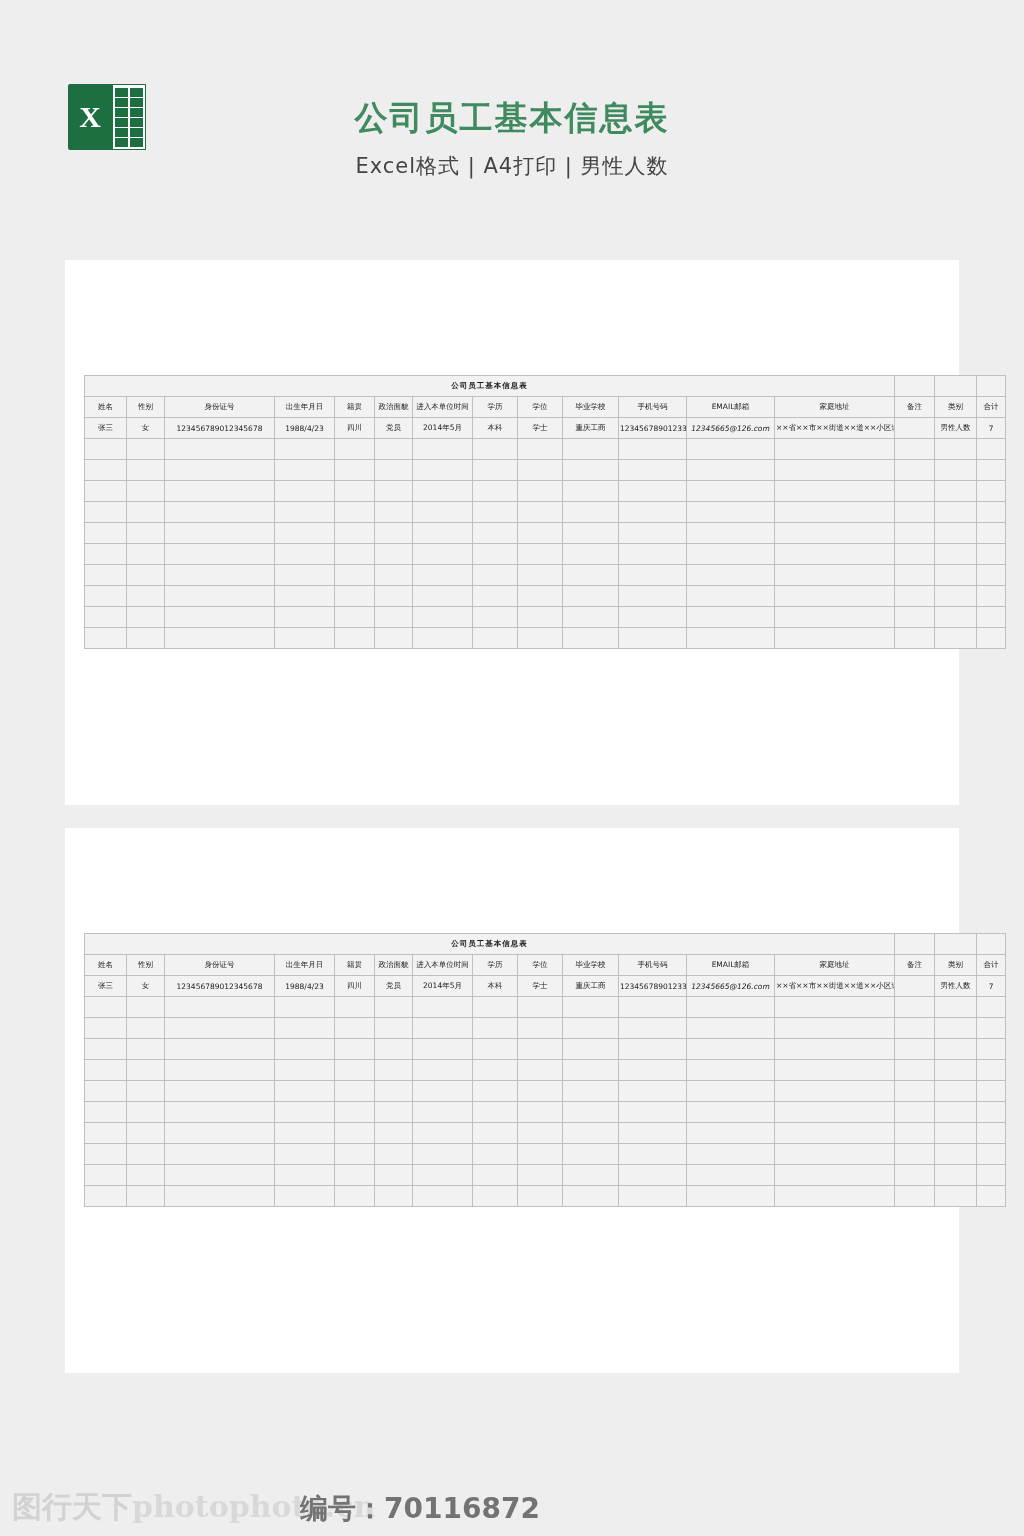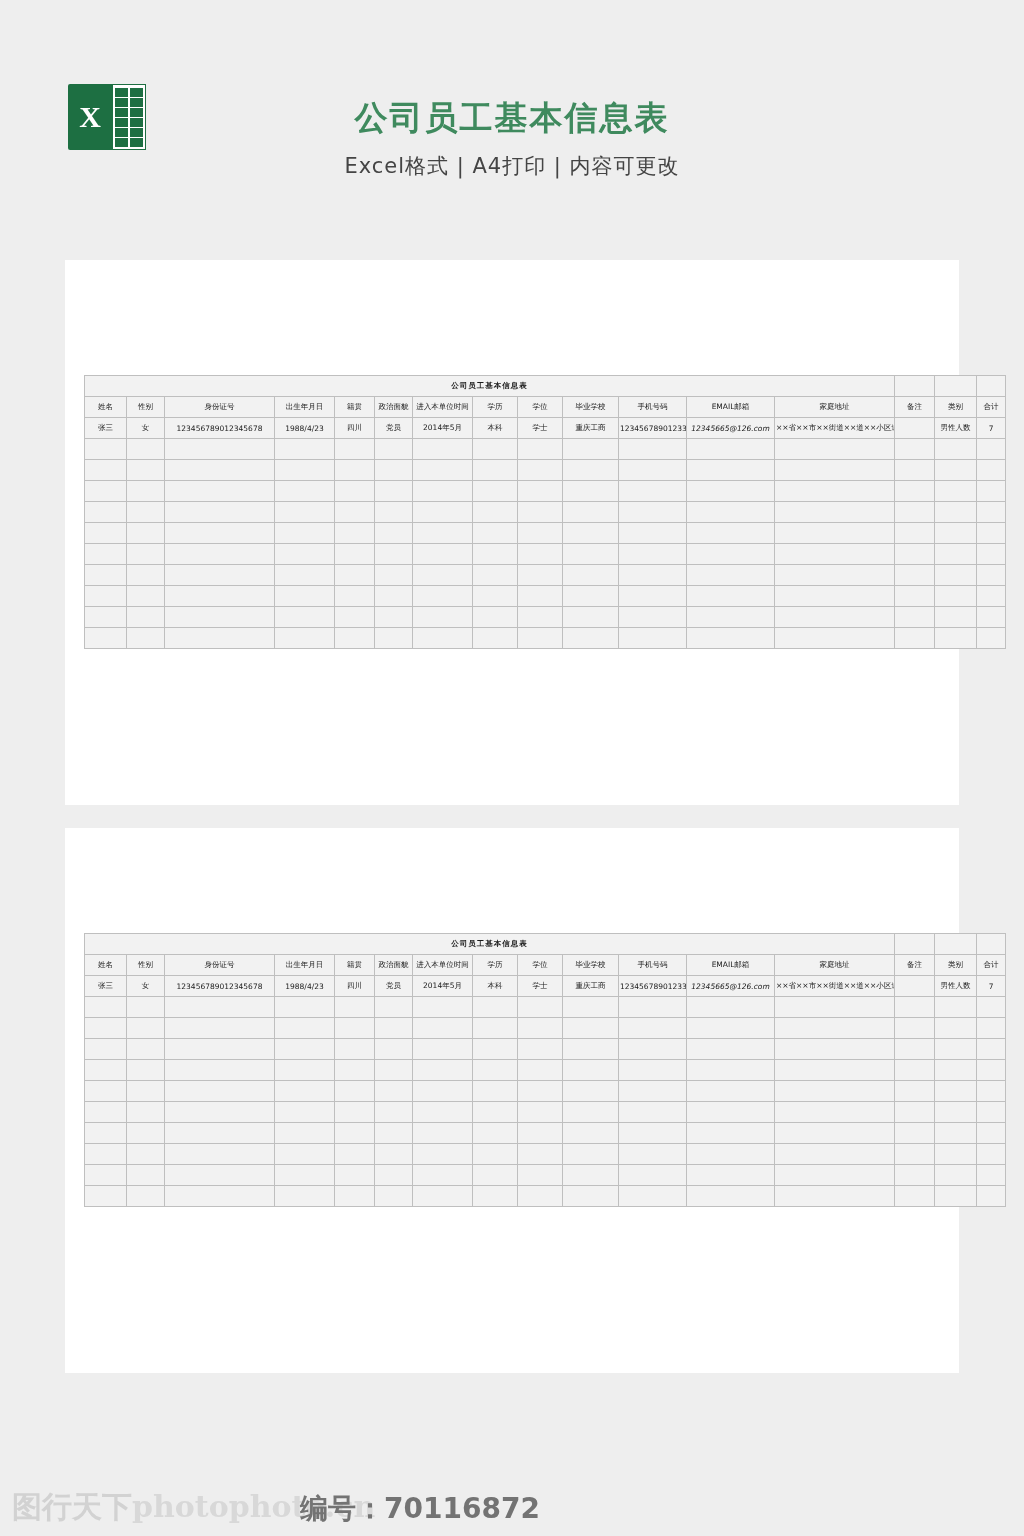--- a/index.html
+++ b/index.html
@@ -210,21 +210,21 @@
         <div></div>
           <div></div>
           <div></div>
           <div></div>
           <div></div>
           <div></div>
       </div>
     </div>
   </div>
   <div class="title-main">公司员工基本信息表</div>
-  <div class="title-sub">Excel格式 | A4打印 | 内容可更改</div>
+  <div class="title-sub">Excel格式 | A4打印 | 男性人数</div>
 </div>
 
 <div class="page" id="page-1">
   <div class="sheet-wrap">
     <table class="xls">
       <colgroup>
         <col style="width:42px">
           <col style="width:38px">
           <col style="width:110px">
         <col style="width:60px">

